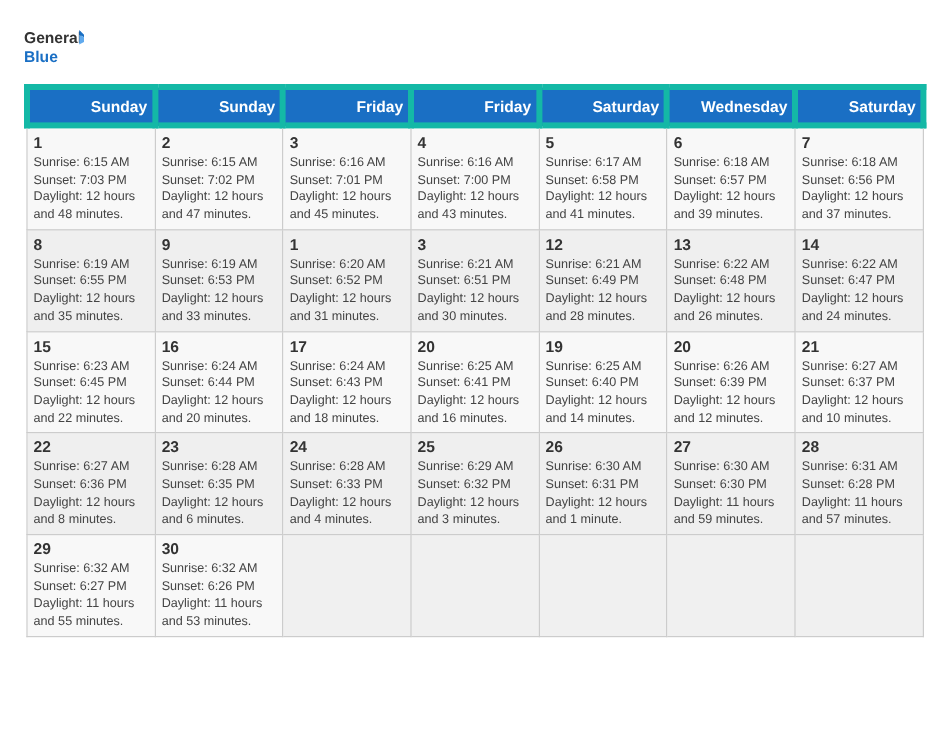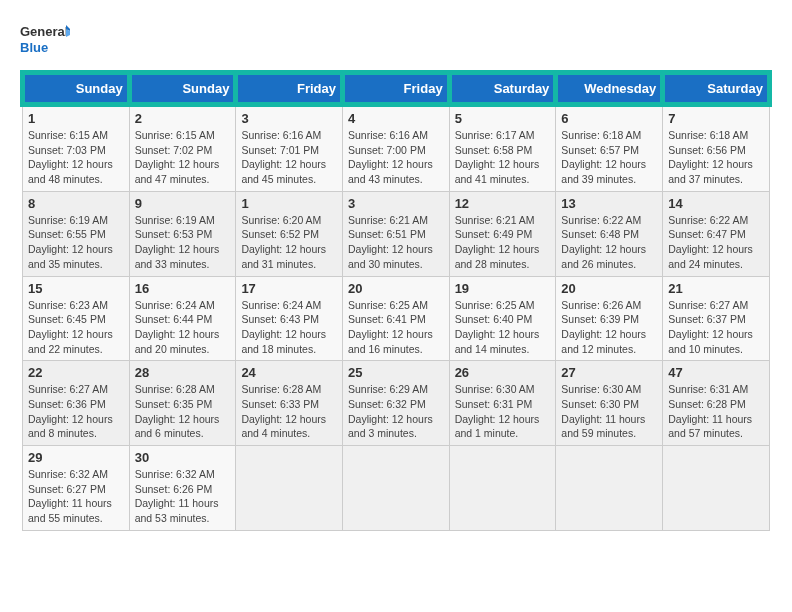--- a/index.html
+++ b/index.html
@@ -130,26 +130,26 @@
         <td><span class="day-num">15</span><span class="cell-text">Sunrise: 6:23 AM<br>Sunset: 6:45 PM<br>Daylight: 12 hours and 22 minutes.</span></td>
         <td><span class="day-num">16</span><span class="cell-text">Sunrise: 6:24 AM<br>Sunset: 6:44 PM<br>Daylight: 12 hours and 20 minutes.</span></td>
         <td><span class="day-num">17</span><span class="cell-text">Sunrise: 6:24 AM<br>Sunset: 6:43 PM<br>Daylight: 12 hours and 18 minutes.</span></td>
         <td><span class="day-num">20</span><span class="cell-text">Sunrise: 6:25 AM<br>Sunset: 6:41 PM<br>Daylight: 12 hours and 16 minutes.</span></td>
         <td><span class="day-num">19</span><span class="cell-text">Sunrise: 6:25 AM<br>Sunset: 6:40 PM<br>Daylight: 12 hours and 14 minutes.</span></td>
         <td><span class="day-num">20</span><span class="cell-text">Sunrise: 6:26 AM<br>Sunset: 6:39 PM<br>Daylight: 12 hours and 12 minutes.</span></td>
         <td><span class="day-num">21</span><span class="cell-text">Sunrise: 6:27 AM<br>Sunset: 6:37 PM<br>Daylight: 12 hours and 10 minutes.</span></td>
       </tr>
       <tr>
         <td><span class="day-num">22</span><span class="cell-text">Sunrise: 6:27 AM<br>Sunset: 6:36 PM<br>Daylight: 12 hours and 8 minutes.</span></td>
-        <td><span class="day-num">28</span><span class="cell-text">Sunrise: 6:28 AM<br>Sunset: 6:35 PM<br>Daylight: 12 hours and 6 minutes.</span></td>
+        <td><span class="day-num">23</span><span class="cell-text">Sunrise: 6:28 AM<br>Sunset: 6:35 PM<br>Daylight: 12 hours and 6 minutes.</span></td>
         <td><span class="day-num">24</span><span class="cell-text">Sunrise: 6:28 AM<br>Sunset: 6:33 PM<br>Daylight: 12 hours and 4 minutes.</span></td>
         <td><span class="day-num">25</span><span class="cell-text">Sunrise: 6:29 AM<br>Sunset: 6:32 PM<br>Daylight: 12 hours and 3 minutes.</span></td>
         <td><span class="day-num">26</span><span class="cell-text">Sunrise: 6:30 AM<br>Sunset: 6:31 PM<br>Daylight: 12 hours and 1 minute.</span></td>
         <td><span class="day-num">27</span><span class="cell-text">Sunrise: 6:30 AM<br>Sunset: 6:30 PM<br>Daylight: 11 hours and 59 minutes.</span></td>
-        <td><span class="day-num">47</span><span class="cell-text">Sunrise: 6:31 AM<br>Sunset: 6:28 PM<br>Daylight: 11 hours and 57 minutes.</span></td>
+        <td><span class="day-num">28</span><span class="cell-text">Sunrise: 6:31 AM<br>Sunset: 6:28 PM<br>Daylight: 11 hours and 57 minutes.</span></td>
       </tr>
       <tr>
         <td><span class="day-num">29</span><span class="cell-text">Sunrise: 6:32 AM<br>Sunset: 6:27 PM<br>Daylight: 11 hours and 55 minutes.</span></td>
         <td><span class="day-num">30</span><span class="cell-text">Sunrise: 6:32 AM<br>Sunset: 6:26 PM<br>Daylight: 11 hours and 53 minutes.</span></td>
         <td class="empty-cell"></td>
         <td class="empty-cell"></td>
         <td class="empty-cell"></td>
         <td class="empty-cell"></td>
         <td class="empty-cell"></td>
       </tr>

